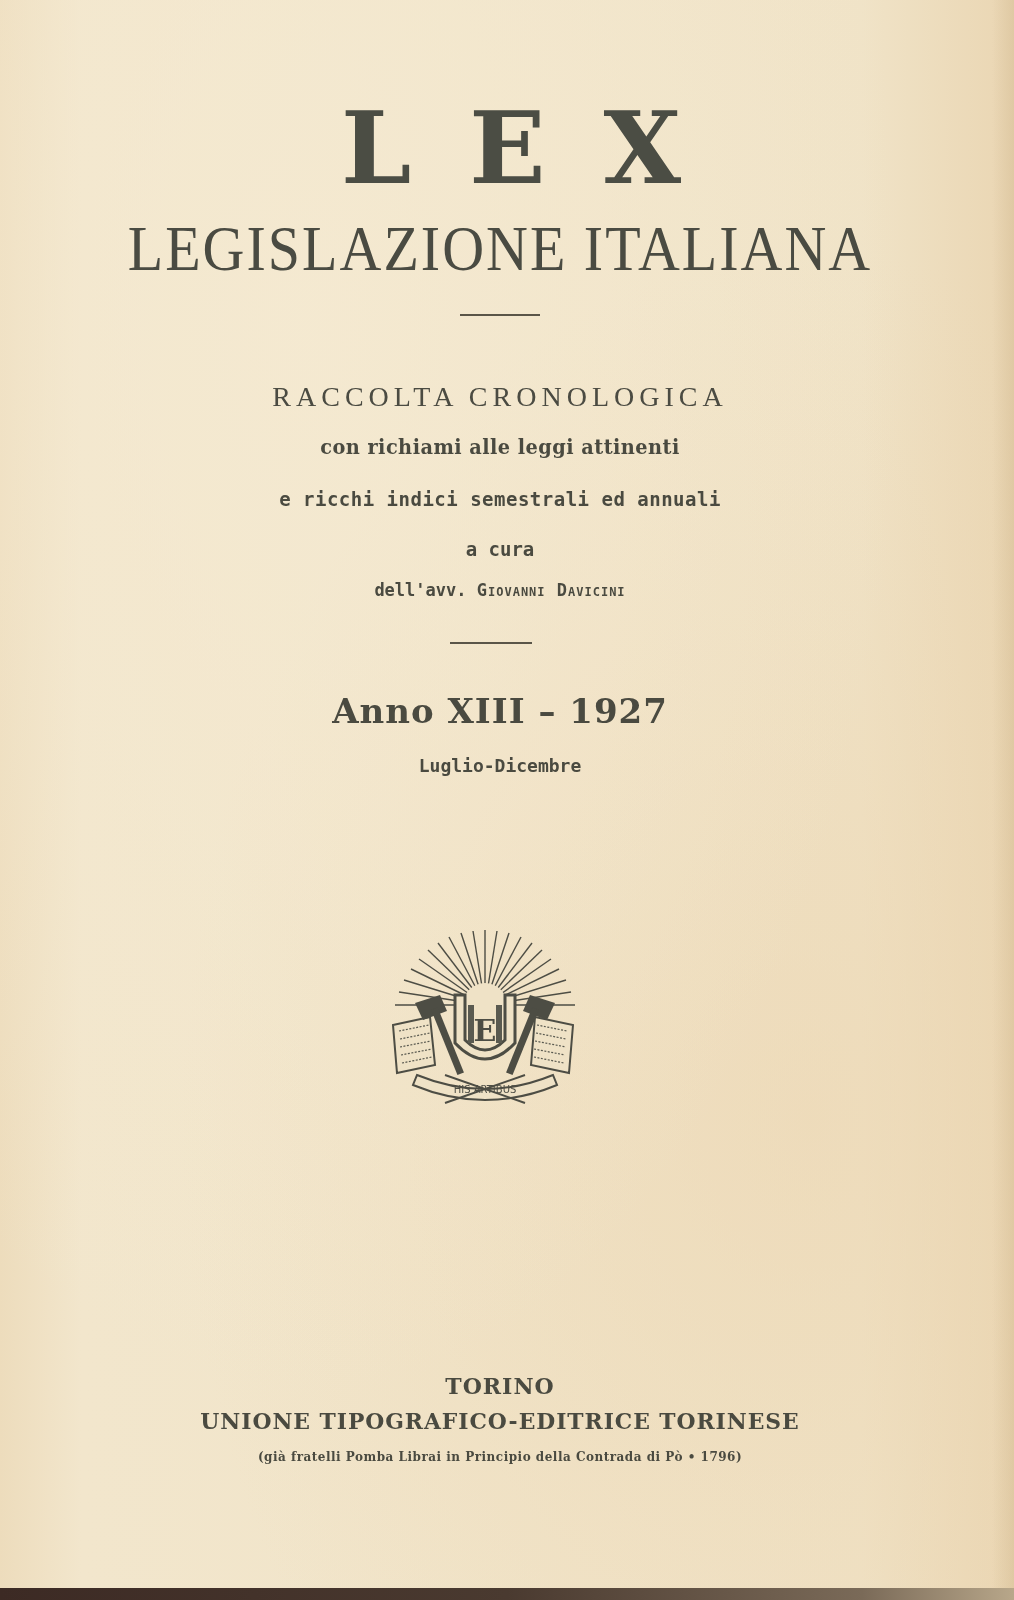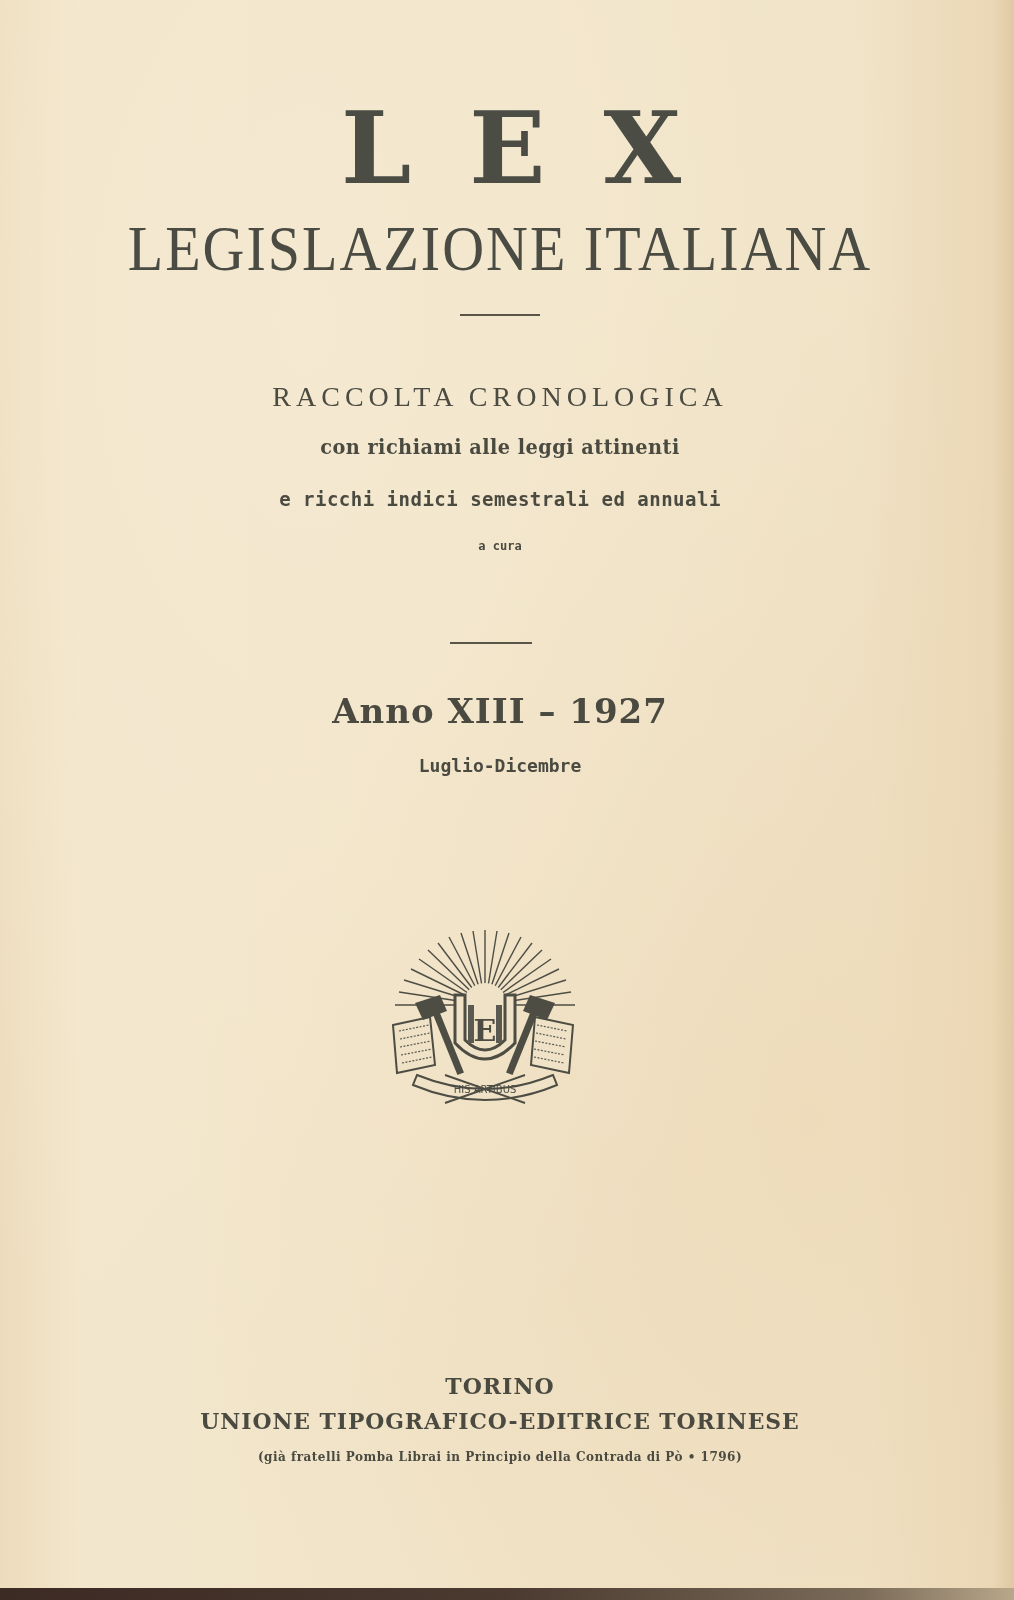--- a/index.html
+++ b/index.html
@@ -40,21 +40,21 @@
       top: 436px; font-family: "DejaVu Serif", serif; font-weight: bold;
       font-size: 21px; color: #4a4a40; line-height: 1; letter-spacing: 0.5px;
       transform: scaleX(0.92);
     }
     .ricchi {
       top: 490px; font-family: "DejaVu Sans Mono", monospace; font-weight: bold;
       font-size: 19px; color: #4a4a40; line-height: 1; letter-spacing: 0.5px;
     }
     .acura {
       top: 540px; font-family: "DejaVu Sans Mono", monospace; font-weight: bold;
-      font-size: 12px; color: #4a4a40; line-height: 1;
+      font-size: 19px; color: #4a4a40; line-height: 1;
     }
     .curatore {
       top: 582px; font-family: "DejaVu Sans Mono", monospace; font-weight: bold;
       font-size: 17px; color: #4a4a40; line-height: 1;
     }
     .curatore .sc { font-variant: small-caps; letter-spacing: 1px; }
     .anno {
       top: 694px; font-family: "DejaVu Serif", serif; font-weight: bold;
       font-size: 34px; color: #4a4a40; line-height: 1; letter-spacing: 1px;
     }
@@ -92,20 +92,24 @@
 
 <div class="page">
   <div class="line lex">LEX</div>
   <div class="line legis">LEGISLAZIONE ITALIANA</div>
   <div class="rule rule1"></div>
 
   <div class="line raccolta">RACCOLTA CRONOLOGICA</div>
   <div class="line richiami">con richiami alle leggi attinenti</div>
   <div class="line ricchi">e ricchi indici semestrali ed annuali</div>
   <div class="line acura">a cura</div>
+  <div class="line curatore">
+    <span>dell'avv.</span>
+    <span class="sc">Giovanni Davicini</span>
+  </div>
   <div class="rule rule2"></div>
 
   <div class="line anno">Anno XIII – 1927</div>
   <div class="line periodo">Luglio-Dicembre</div>
 
   <div class="emblem">
     <svg width="200" height="185" viewBox="0 0 200 185" xmlns="http://www.w3.org/2000/svg">
       <g stroke="#4d4d44" stroke-width="1.4" fill="none">
         <line x1="100" y1="80" x2="100" y2="5"></line>
         <line x1="100" y1="80" x2="88" y2="6"></line>

